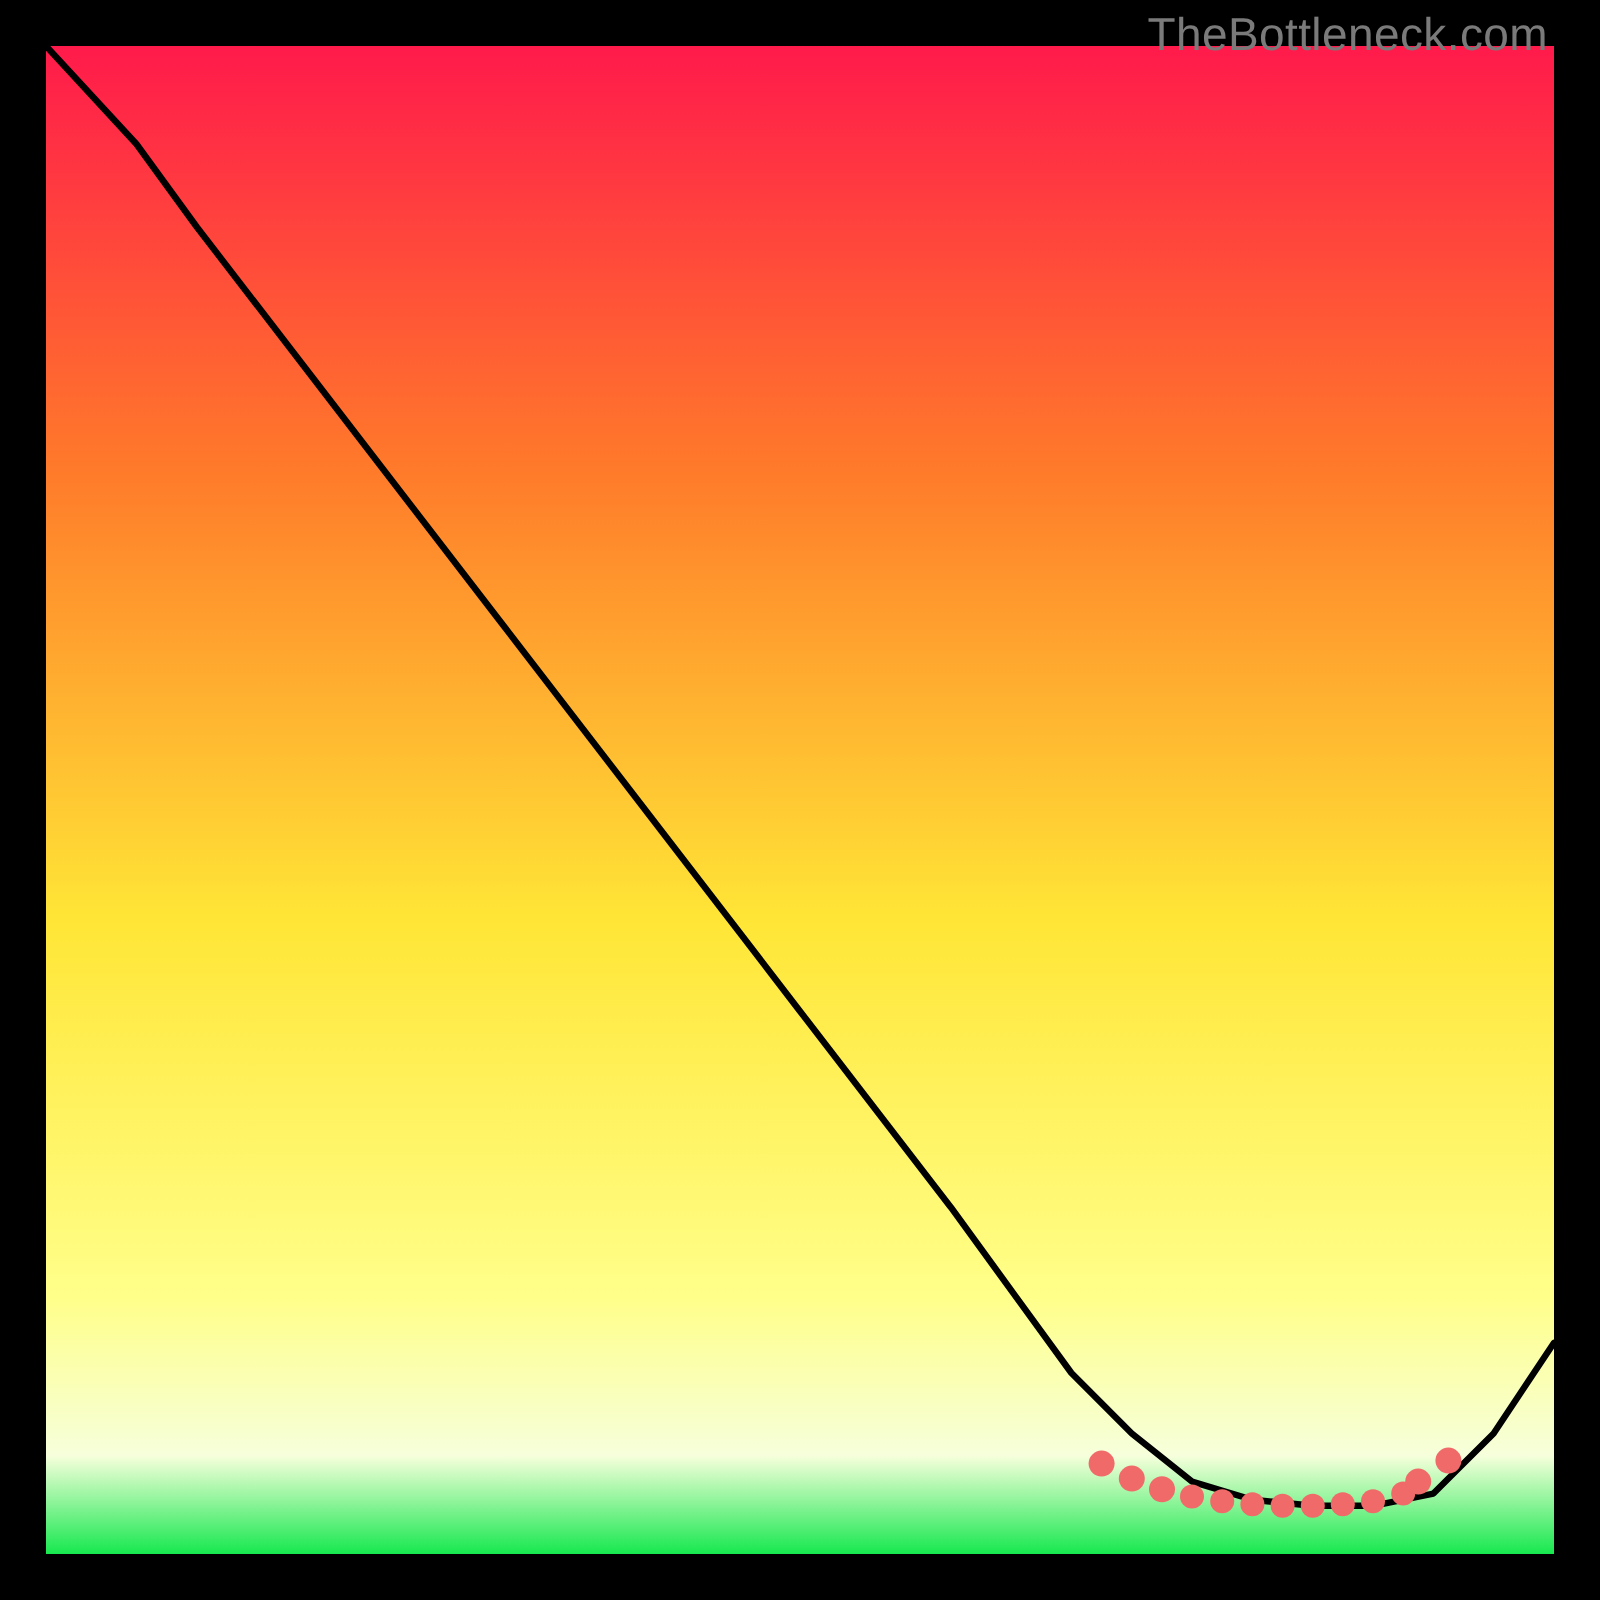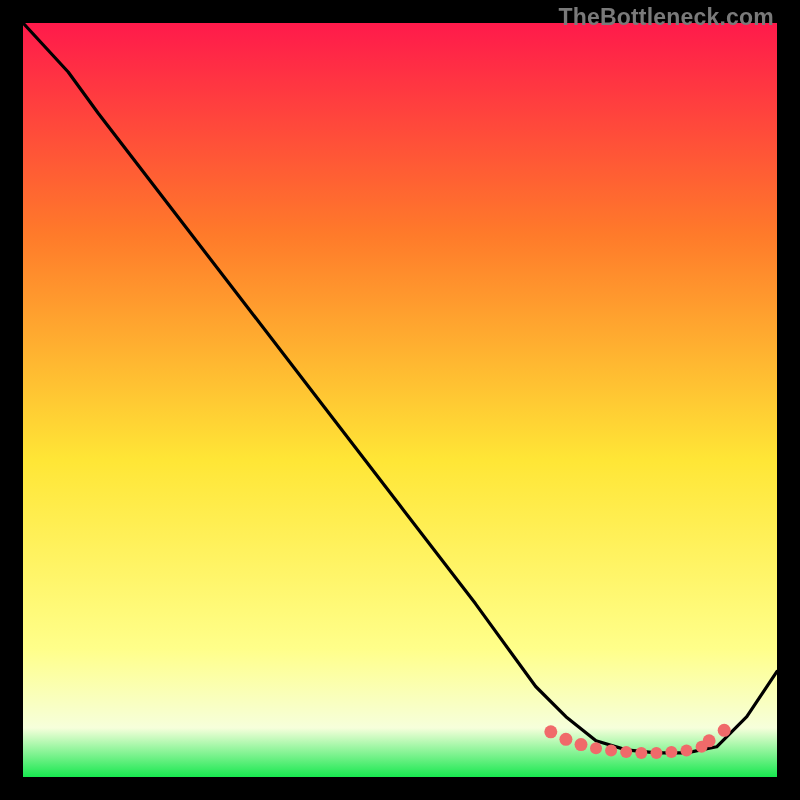--- a/index.html
+++ b/index.html
@@ -25,21 +25,21 @@
     top: 0;
     width: 754px;
     height: 754px;
   }
   .watermark {
     position: absolute;
     top: 4px;
     right: 26px;
     color: #7a7a7a;
     font-size: 23px;
-    font-weight: 700;
+    font-weight: 400;
     letter-spacing: 0.2px;
   }
 </style>
 </head>
 <body>
 
 <div class="frame">
   <svg class="plot" viewBox="0 0 754 754">
     <defs>
       <linearGradient id="bg-grad" x1="0" y1="0" x2="0" y2="1">

